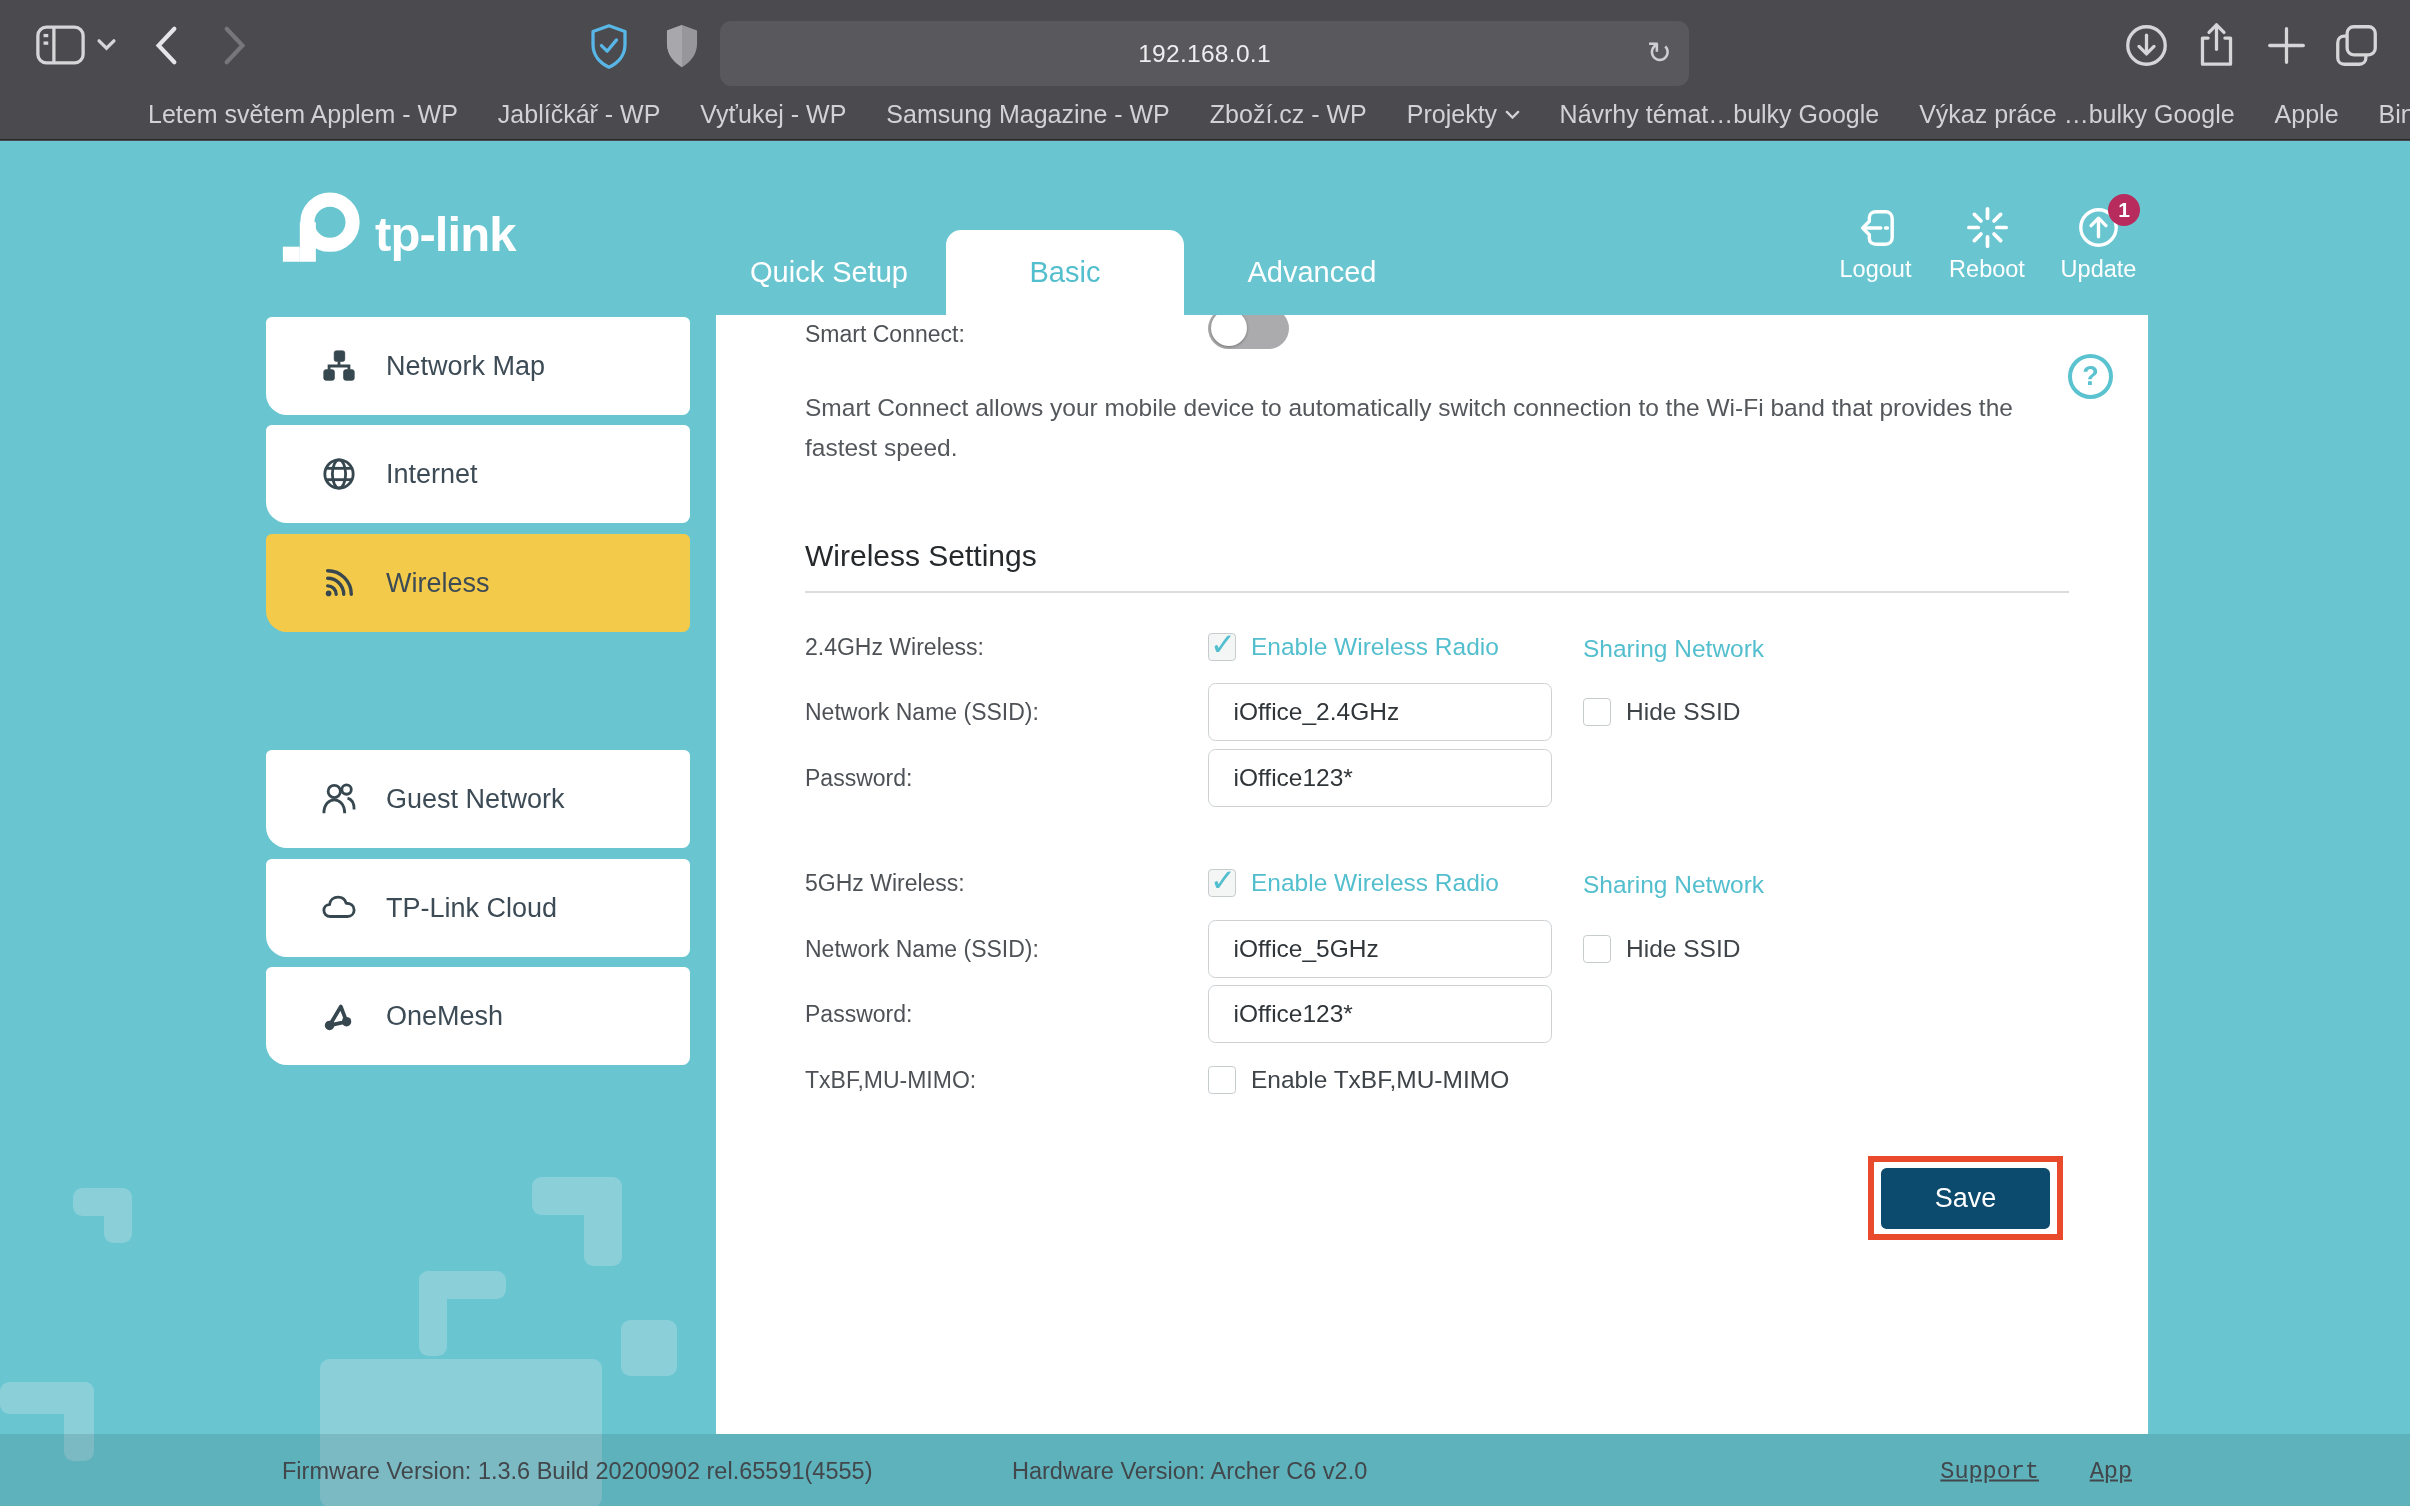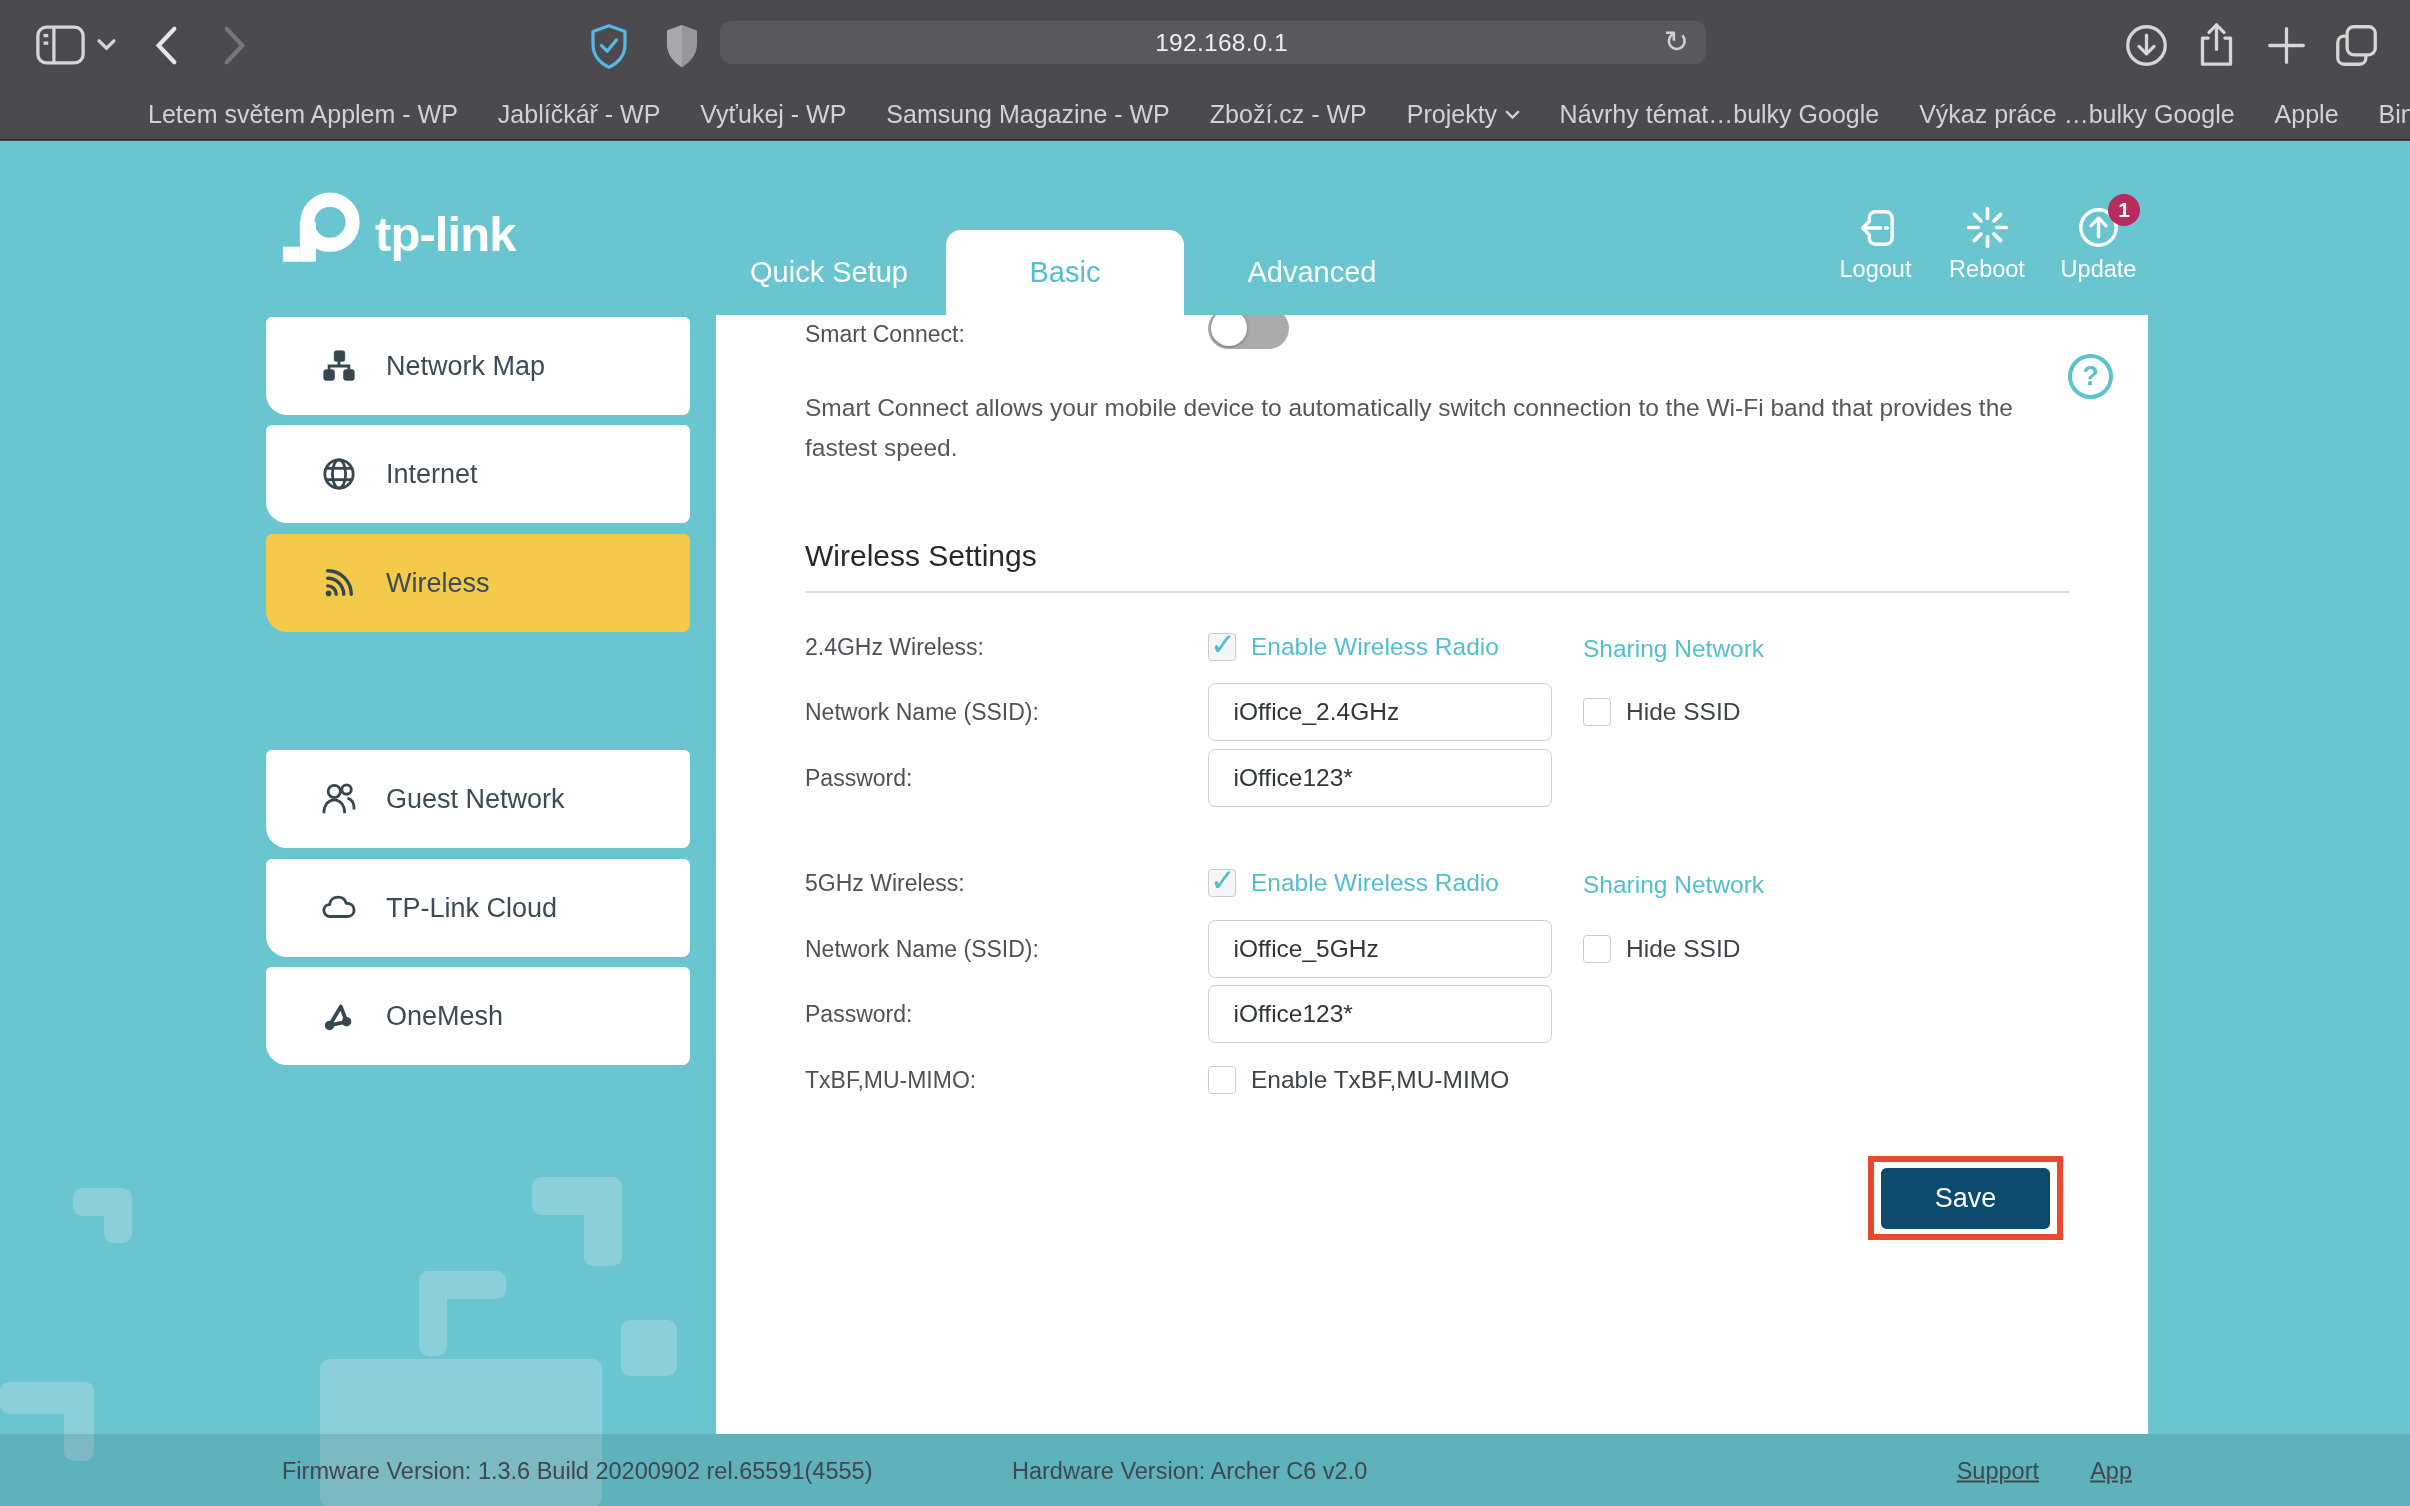--- a/index.html
+++ b/index.html
@@ -2,22 +2,22 @@
 <html style="font-size:15px"><head>
 <meta charset="utf-8">
 <style>
   html,body{margin:0;padding:0;background:#222;}
   .screen{position:relative;width:2411px;height:1507px;overflow:hidden;
           font-family:"Liberation Sans","DejaVu Sans",sans-serif;-webkit-font-smoothing:antialiased;}
   
   .chrome{position:absolute;top:0;left:0;width:2411px;height:141px;background:#4b4a4f;}
   .toolbar{position:absolute;top:0;left:0;width:2411px;height:90px;}
   .tb-icon{position:absolute;display:flex;align-items:center;justify-content:center;}
-  .urlbar{position:absolute;left:720px;top:21px;width:969px;height:43px;background:#59585d;
-          border-radius:11.3px;display:flex;align-items:center;justify-content:center;padding-left:17px;}
+  .urlbar{position:absolute;left:720px;top:21px;width:969px;height:65px;background:#59585d;
+          border-radius:11.3px;display:flex;align-items:center;justify-content:center;}
   .urlbar .url{color:#eeeef0;font-size:24.5px;letter-spacing:0.3px;}
   .reload{position:absolute;right:17px;top:50%;transform:translateY(-54%);color:#cfcfd2;font-size:30px;cursor:default;}
   .bookmarks{position:absolute;top:90px;left:0;width:2411px;height:49px;border-bottom:1.9px solid #29282c;
              display:flex;align-items:center;color:#d2d2d5;font-size:25px;}
   .bm{white-space:nowrap;margin-right:40px;display:flex;align-items:center;gap:7.5px;}
   .bm:first-of-type{margin-left:148px;}
   
   .page{position:absolute;top:141px;left:0;width:2411px;height:1365px;background:#69c6d1;overflow:hidden;}
   .deco{position:absolute;background:#8bcfd9;border-radius:9.4px;z-index:0;}
   
@@ -64,21 +64,21 @@
   .savebtn{width:169px;height:61px;background:#0c4a6e;border:none;border-radius:5.6px;color:#fff;
            font-size:27px;font-family:inherit;cursor:pointer;}
   .help{position:absolute;left:2068px;top:213px;width:45px;height:45px;border:4.7px solid #5bc2cf;border-radius:50%;
         box-sizing:border-box;color:#5bc2cf;font-size:27px;font-weight:bold;display:flex;align-items:center;
         justify-content:center;z-index:3;cursor:pointer;}
   
   .footer{position:absolute;left:0;top:1293px;width:2411px;height:73px;background:rgba(25,55,62,.14);
           z-index:6;font-size:23.5px;color:#41474b;}
   .footer span{position:absolute;top:50%;transform:translateY(-50%);white-space:nowrap;}
   .fw{left:282px;} .hw{left:1012px;}
-  .flink{text-decoration:underline;cursor:pointer;}
+  .flink{text-decoration:underline;cursor:pointer;font-family:Liberation Mono, monospace;}
   .support{right:372px;} .app{right:279px;}
   svg{display:block;}
 </style>
 </head>
 <body>
 
 <div class="screen">
 
   <div class="chrome">
     <div class="toolbar">

